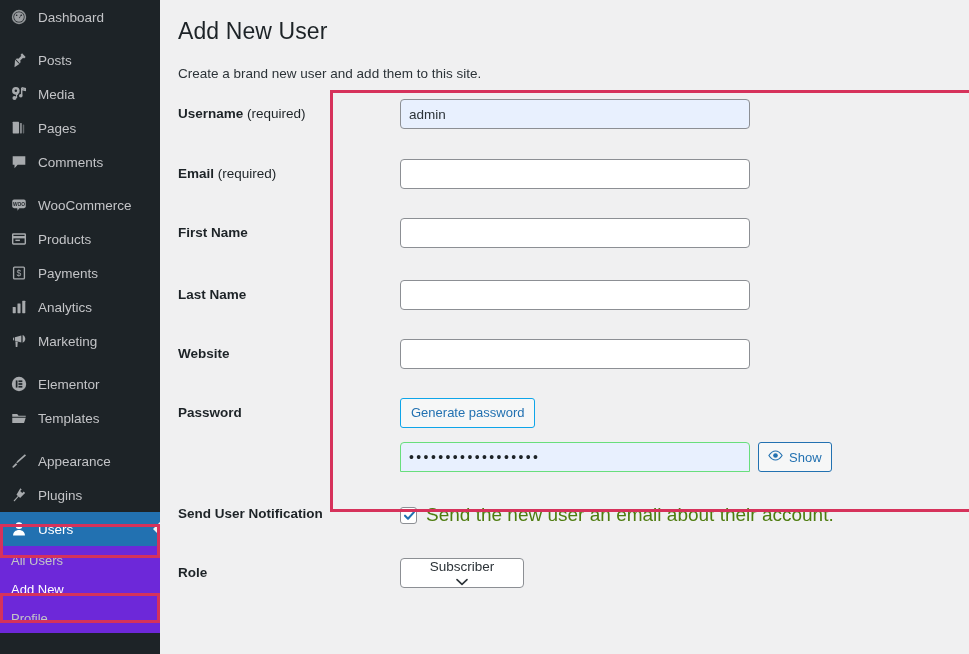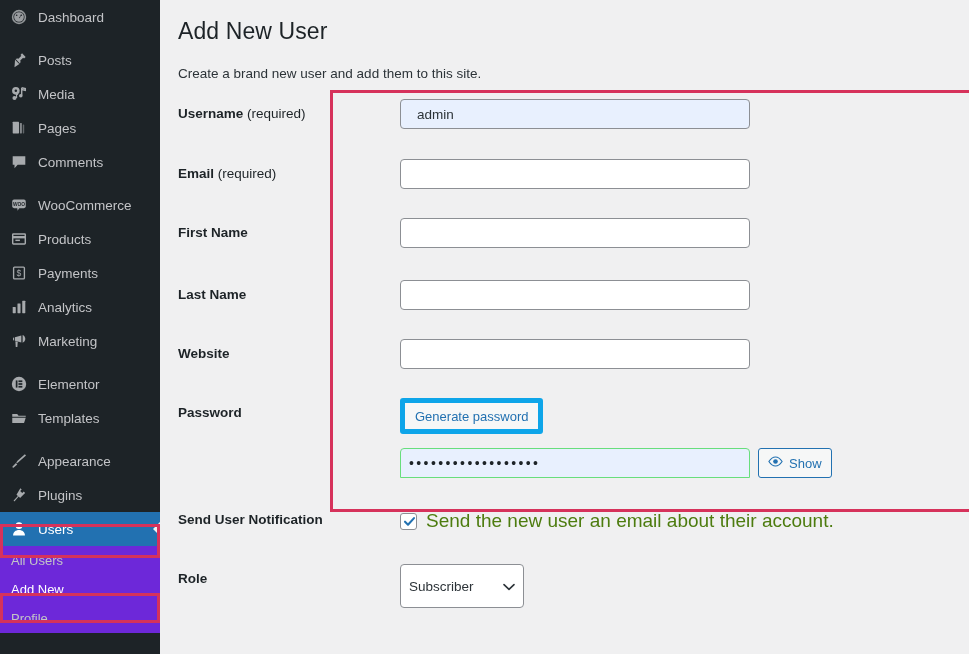--- a/index.html
+++ b/index.html
@@ -134,33 +134,33 @@
 
   .txt {
     width: 350px;
     height: 30px;
     border: 1px solid #8c8f94;
     border-radius: 4px;
     background: #fff;
     font-size: 13.5px;
     font-family: "Liberation Sans", sans-serif;
     color: #2c3338;
-    padding: 0 16px;
+    padding: 0 8px;
     outline: none;
     box-shadow: 0 0 0 transparent;
   }
   .txt.autofill {
     background: #e8f0fe;
     border-color: #8c8f94;
   }
 
   .btn-secondary {
-    height: 36px;
+    height: 30px;
     background: #f6f7f7;
-    border: 5px solid #0ea5e9;
+    border: 1px solid #0ea5e9;
     color: #2271b1;
     border-radius: 3px;
     font-size: 13px;
     font-family: "Liberation Sans", sans-serif;
     padding: 0 10px;
     cursor: pointer;
     line-height: 28px;
   }
 
   .pw-wrap { display: flex; align-items: flex-start; }
@@ -216,32 +216,33 @@
     background: #fff;
     position: relative;
     flex: 0 0 17px;
     margin-right: 9px;
   }
   .chk svg { position: absolute; left: 1px; top: 0px; }
   .chk-label { font-size: 19px; color: #4d7c0f; }
 
   .sel {
     width: 124px;
-    height: 44px;
+    height: 30px;
     border: 1px solid #8c8f94;
     border-radius: 4px;
     background: #fff;
     font-size: 13.5px;
     color: #2c3338;
     padding: 0 8px;
     display: flex;
     align-items: center;
     justify-content: space-between;
     font-family: "Liberation Sans", sans-serif;
     cursor: pointer;
+    flex-direction: column;
   }
 </style>
 </head>
 <body>
 
 <div id="app">
 
   <div id="sidebar">
 
     <div class="menu-item">

